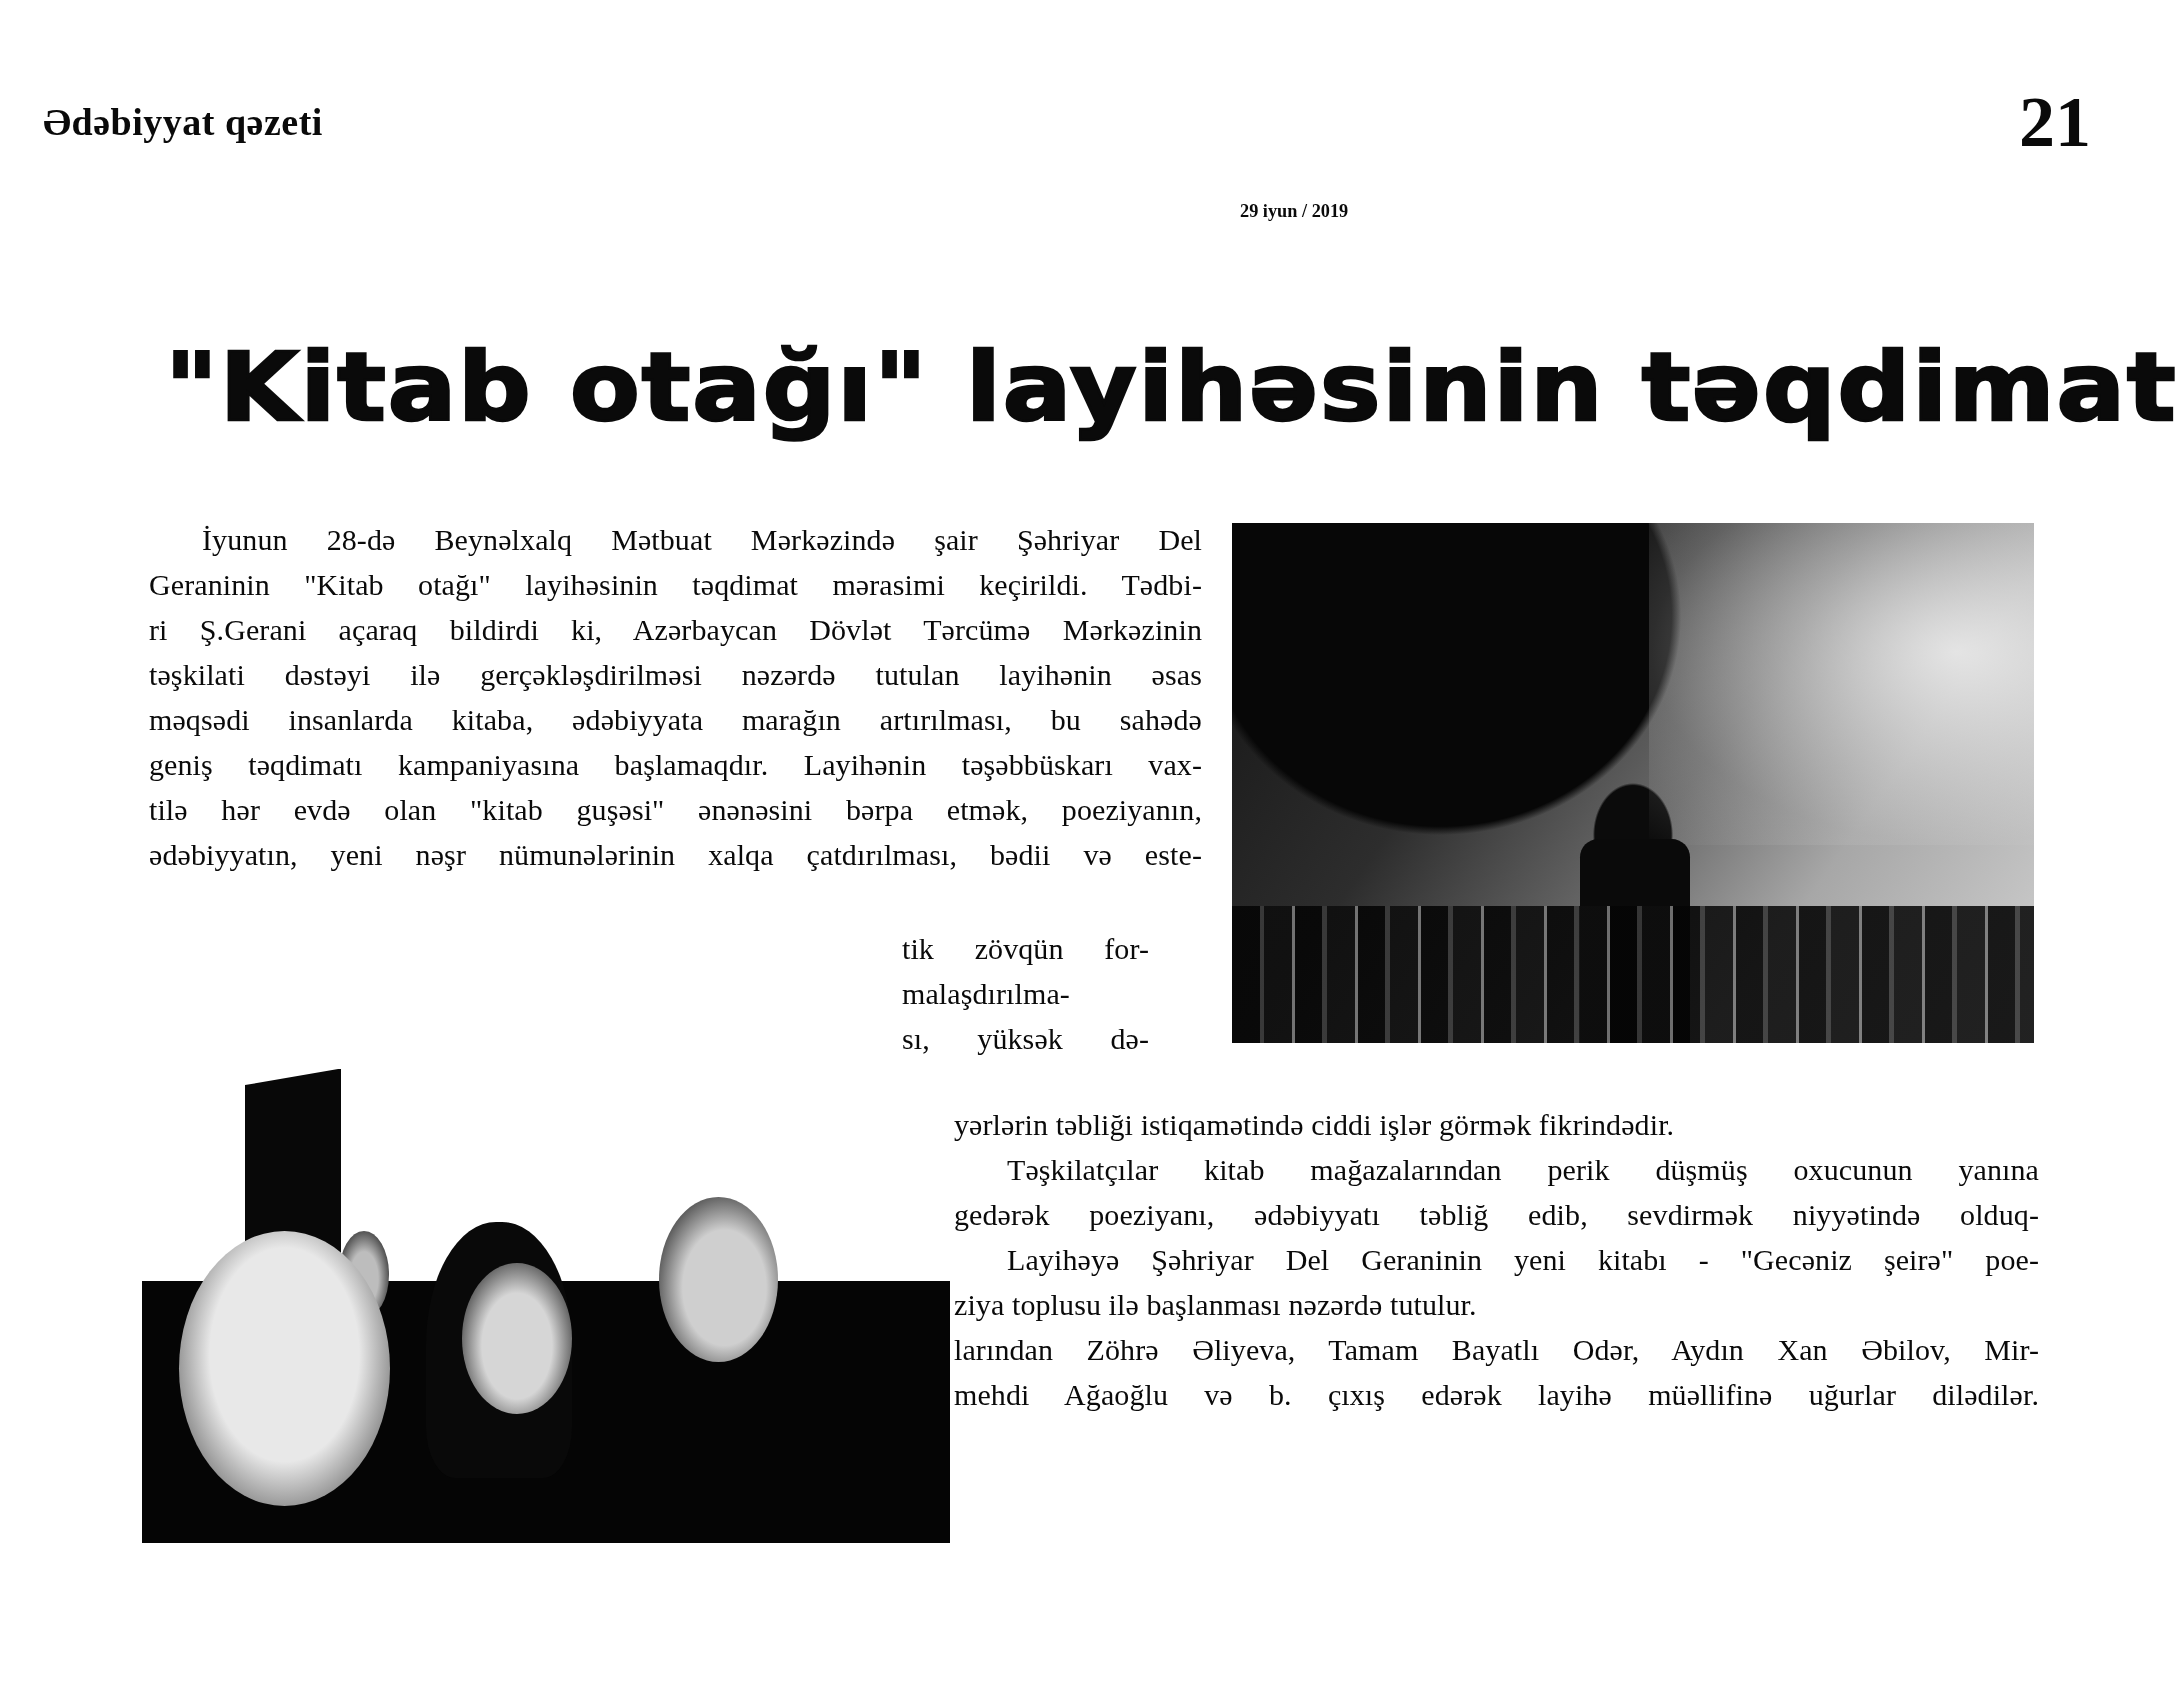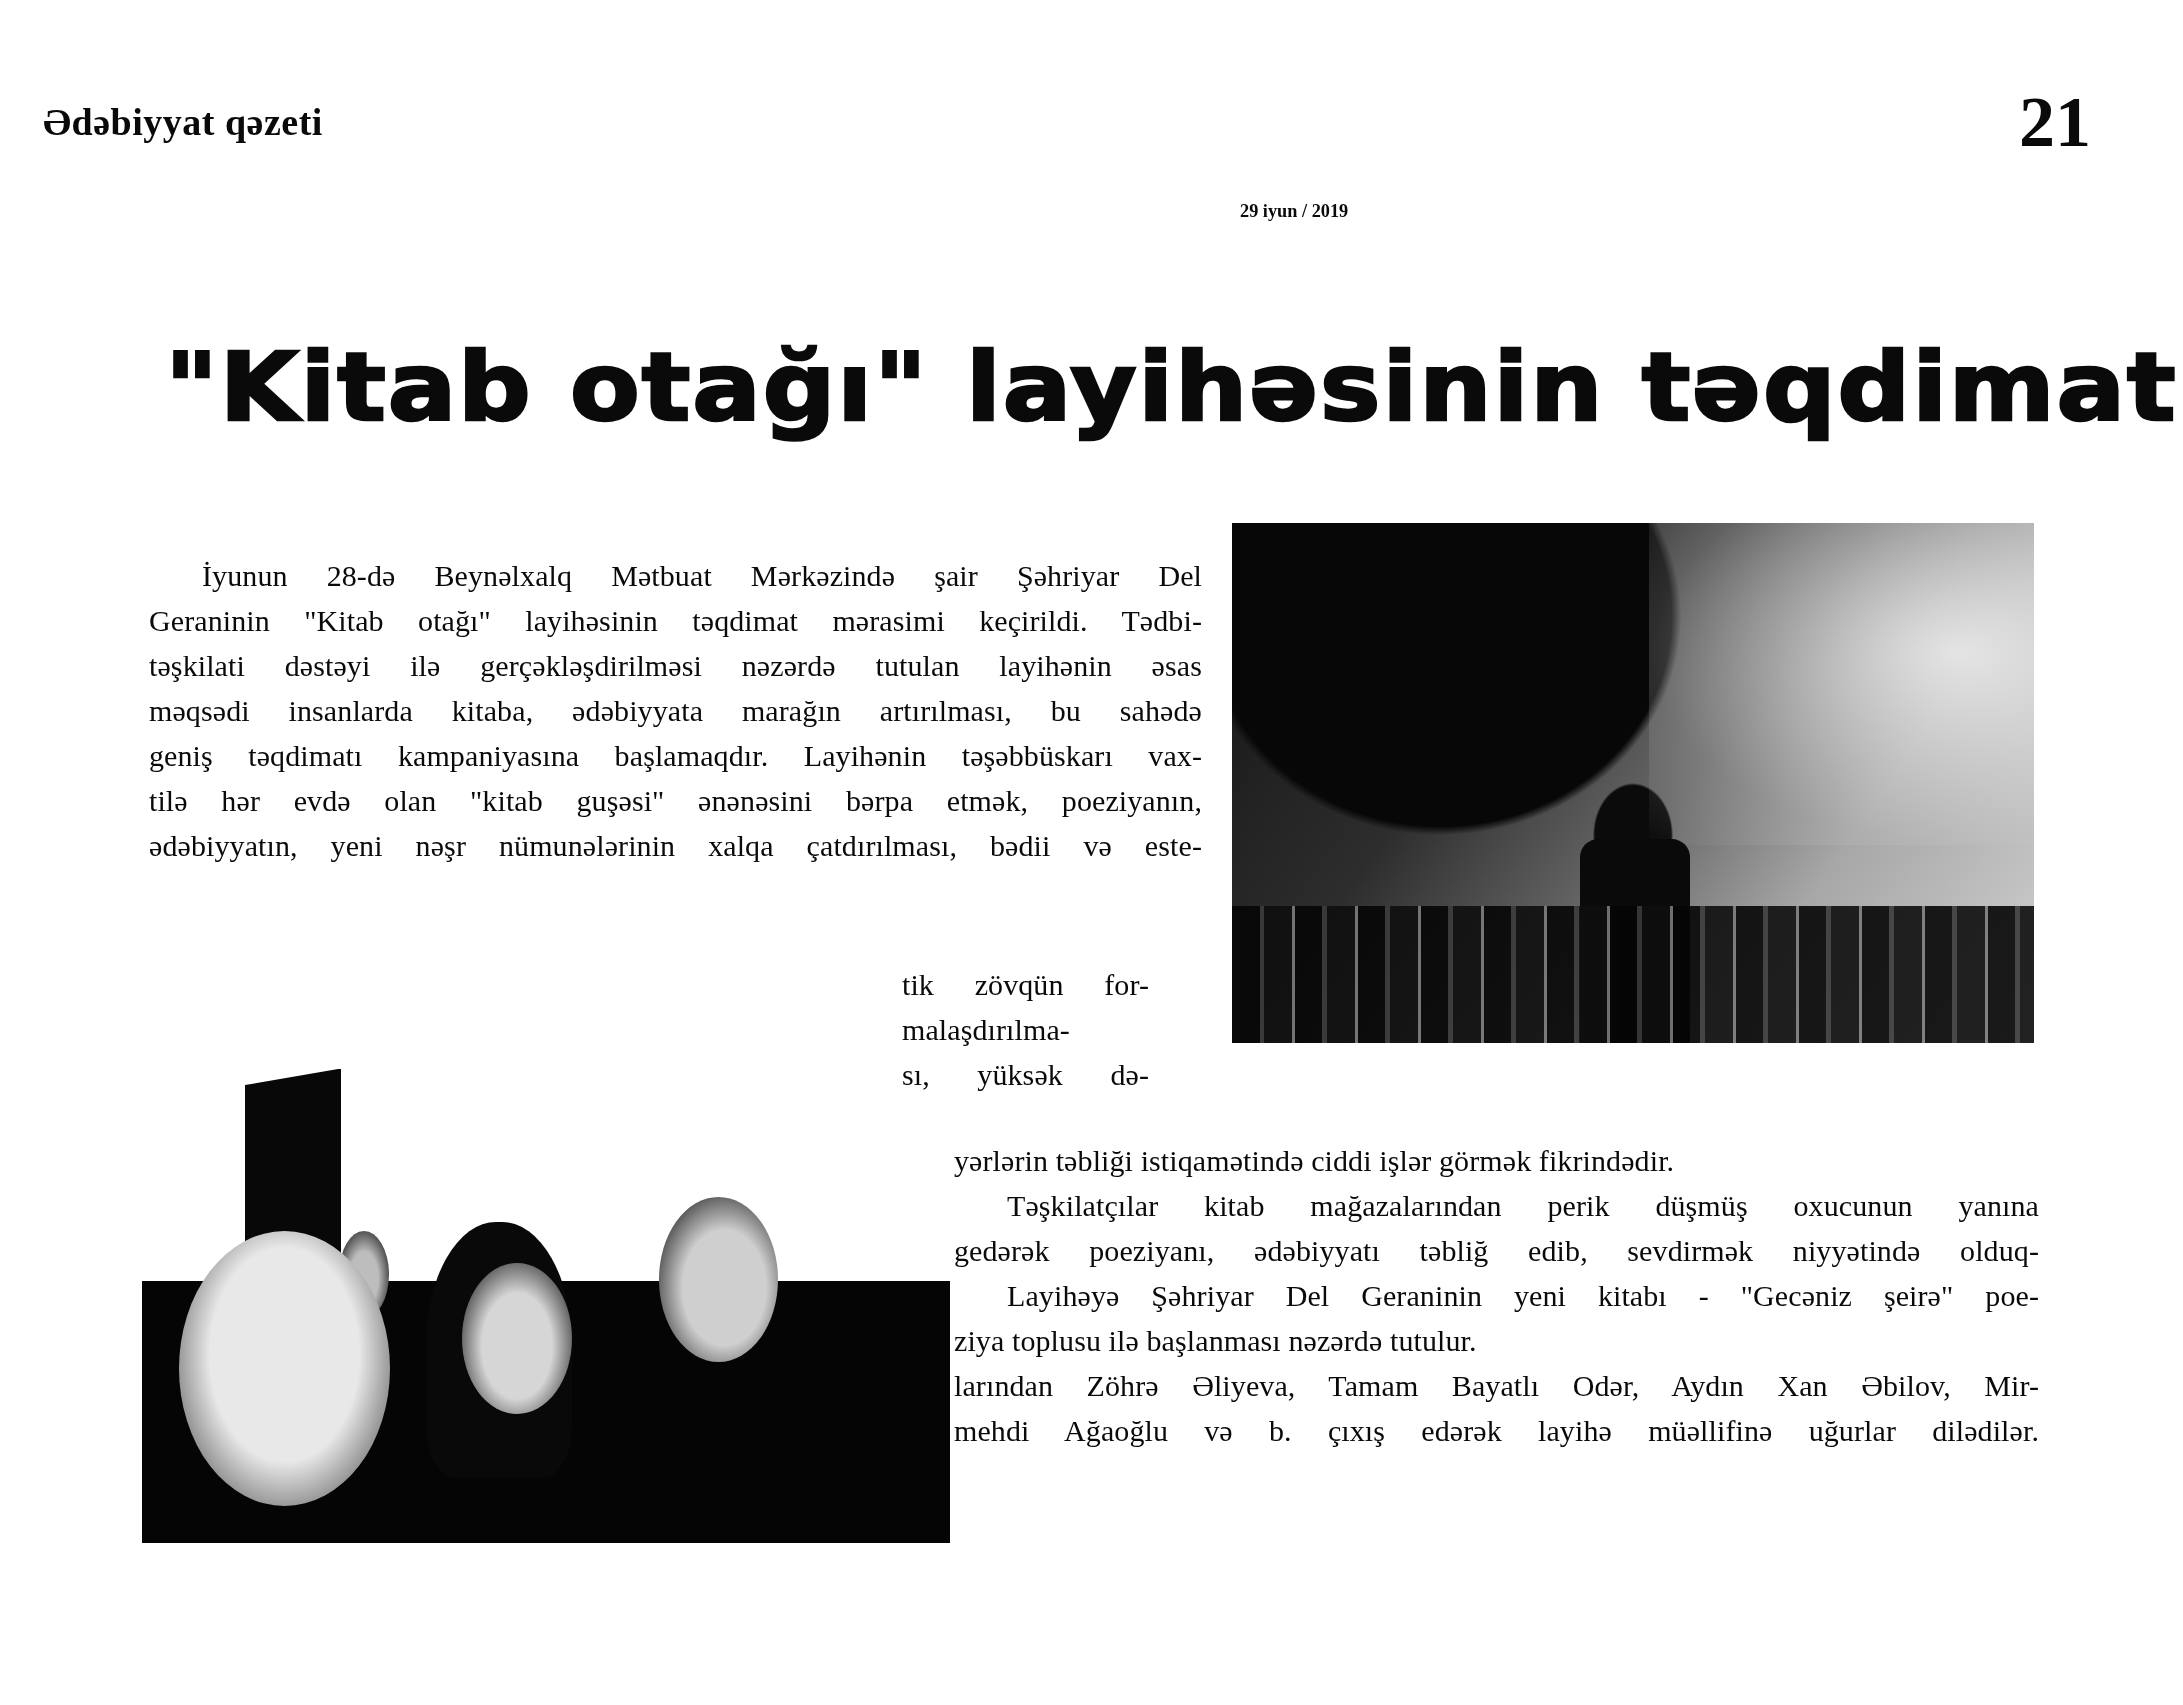--- a/index.html
+++ b/index.html
@@ -23,21 +23,21 @@
   .headline {
     position: absolute; left: 165px; top: 341px; width: 1867px;
     font-family: "DejaVu Sans", "Liberation Sans", sans-serif; font-weight: 900;
     font-size: 94px; line-height: 1; letter-spacing: 1.8px;
     transform: scaleX(1.08); transform-origin: left top;
     white-space: nowrap;
     -webkit-text-stroke: 2.7px #0a0a0a;
   }
   .body-text {
     font-family: "Liberation Serif", serif; font-size: 30px; line-height: 45px;
-    text-align: justify; letter-spacing: 0.1px; margin-top: 36px;
+    text-align: justify; letter-spacing: 0.1px;
   }
   .col-top {
     position: absolute; left: 149px; top: 517px; width: 1053px;
   }
   .col-narrow {
     position: absolute; left: 902px; top: 926px; width: 247px;
   }
   .col-right {
     position: absolute; left: 954px; top: 1102px; width: 1085px;
   }
@@ -120,20 +120,21 @@
     <div class="face4"></div>
     <div class="face1"></div>
     <div class="hair2"></div>
     <div class="face2"></div>
     <div class="face3"></div>
   </div>
 
   <div class="body-text col-top">
     <span class="line indent">İyunun 28-də Beynəlxalq Mətbuat Mərkəzində şair Şəhriyar Del</span>
     <span class="line">Geraninin "Kitab otağı" layihəsinin təqdimat mərasimi keçirildi. Tədbi-</span>
+    <span class="line">ri Ş.Gerani açaraq bildirdi ki, Azərbaycan Dövlət Tərcümə Mərkəzinin</span>
     <span class="line">təşkilati dəstəyi ilə gerçəkləşdirilməsi nəzərdə tutulan layihənin əsas</span>
     <span class="line">məqsədi insanlarda kitaba, ədəbiyyata marağın artırılması, bu sahədə</span>
     <span class="line">geniş təqdimatı kampaniyasına başlamaqdır. Layihənin təşəbbüskarı vax-</span>
     <span class="line">tilə hər evdə olan "kitab guşəsi" ənənəsini bərpa etmək, poeziyanın,</span>
     <span class="line">ədəbiyyatın, yeni nəşr nümunələrinin xalqa çatdırılması, bədii və este-</span>
   </div>
 
   <div class="body-text col-narrow">
     <span class="line">tik zövqün for-</span>
     <span class="line">malaşdırılma-</span>

